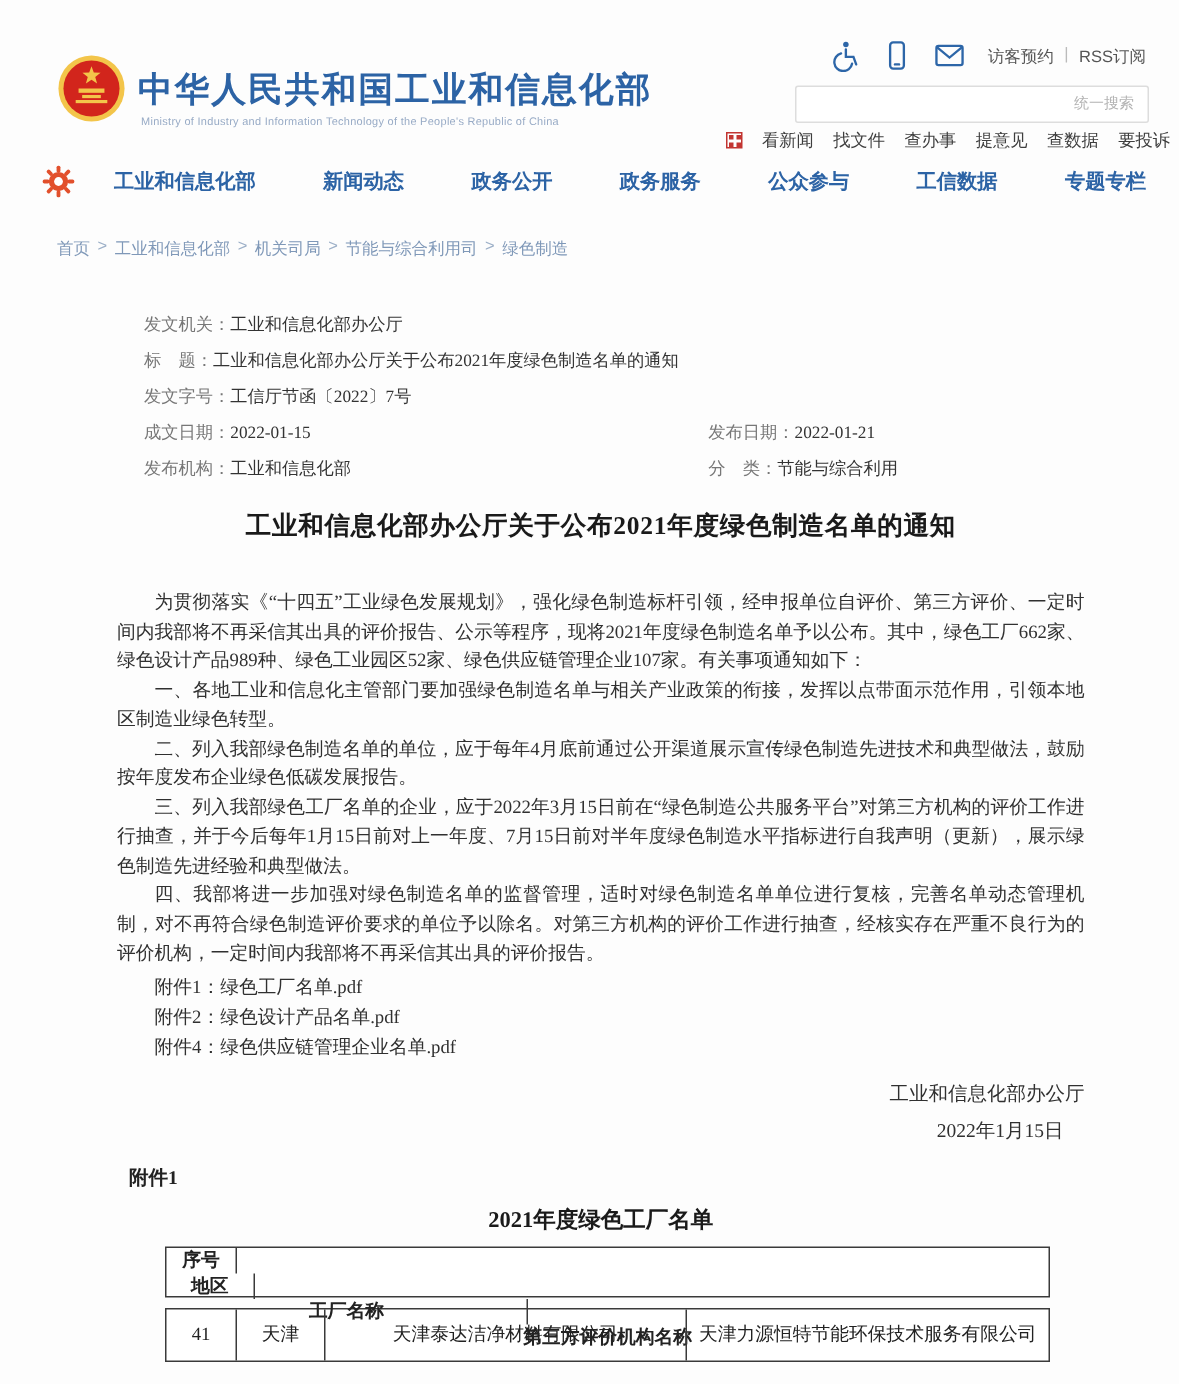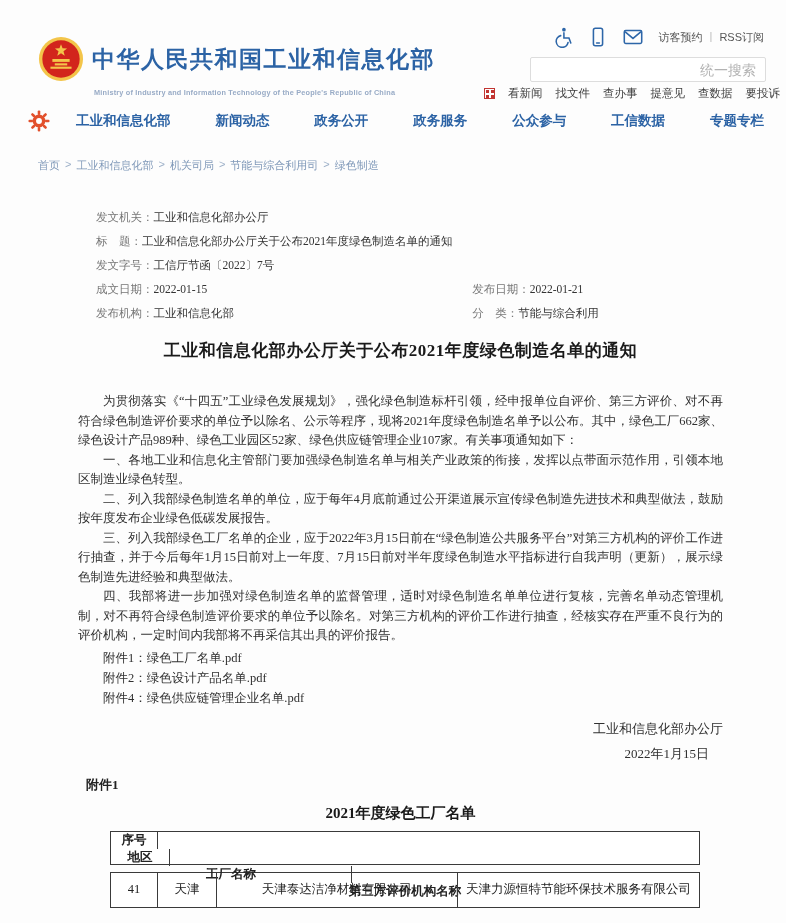--- a/index.html
+++ b/index.html
@@ -3,30 +3,30 @@
 <meta charset="utf-8">
 <style>
   * { margin:0; padding:0; box-sizing:border-box; }
   html,body { background:#ffffff; }
   body { font-family:"Liberation Sans", sans-serif; }
   .page { position:relative; width:786px; height:923px; background:#fdfdfd; overflow:hidden; margin:0 auto; }
 
   
   .emblem { position:absolute; left:38px; top:36px; width:46px; height:46px; }
   .brand-cn { position:absolute; left:92px; top:44px; font-size:23px; font-weight:bold; color:#2c63a5; letter-spacing:1.5px; }
-  .brand-en { position:absolute; left:94px; top:88px; font-size:7.3px; color:#98abc6; letter-spacing:0.2px;font-weight:bold; }
+  .brand-en { position:absolute; left:94px; top:76px; font-size:7.3px; color:#98abc6; letter-spacing:0.2px; }
 
   .top-icons { position:absolute; left:552px; top:26px; display:flex; gap:13px; align-items:center; }
   .top-icons .ic { width:22px; height:22px; cursor:pointer; }
   .top-links { position:absolute; right:22px; top:30px; font-size:11px; color:#555; display:flex; gap:7px; align-items:flex-start; }
   .top-links .lnk { cursor:pointer; }
   .top-links .sep { color:#bbb; }
 
   .search-box { position:absolute; left:530px; top:57px; width:236px; height:25px; border:1px solid #ddd; background:#fff; border-radius:2px; }
-  .search-box input { width:100%; height:100%; border:none; outline:none; background:transparent; text-align:right; padding-right:9px; font-size:14px; color:#444; font-family:"Liberation Sans",sans-serif; }
+  .search-box input { width:100%; height:100%; border:none; outline:none; background:transparent; text-align:right; padding-right:9px; font-size:10px; color:#444; font-family:"Liberation Sans",sans-serif; }
   .search-box input::placeholder { color:#b3b3b3; }
 
   .quick-links { position:absolute; left:484px; top:86px; display:flex; gap:13px; align-items:center; font-size:11.5px; color:#3e3e3e; }
   .quick-links .ql { cursor:pointer; }
   .red-grid { width:11px; height:11px; border:1px solid #c23531; background:
     linear-gradient(#c23531,#c23531) 1px 1px/3px 3px no-repeat,
     linear-gradient(#c23531,#c23531) 6px 1px/3px 3px no-repeat,
     linear-gradient(#c23531,#c23531) 1px 6px/3px 3px no-repeat,
     linear-gradient(#c23531,#c23531) 6px 6px/3px 3px no-repeat; }
 
@@ -202,21 +202,21 @@
         <div class="meta-col">
           <span class="meta-label">分　类：</span>
           <span class="meta-value">节能与综合利用</span>
         </div>
       </div>
     </div>
 
     <div class="doc-title">工业和信息化部办公厅关于公布2021年度绿色制造名单的通知</div>
 
     <div class="body-text">
-      <p>为贯彻落实《“十四五”工业绿色发展规划》，强化绿色制造标杆引领，经申报单位自评价、第三方评价、对不再符合绿色制造评价要求的单位予以除名、公示等程序，现将2021年度绿色制造名单予以公布。其中，绿色工厂662家、绿色设计产品989种、绿色工业园区52家、绿色供应链管理企业107家。有关事项通知如下：</p>
+      <p>为贯彻落实《“十四五”工业绿色发展规划》，强化绿色制造标杆引领，经申报单位自评价、第三方评价、一定时间内我部将不再采信其出具的评价报告、公示等程序，现将2021年度绿色制造名单予以公布。其中，绿色工厂662家、绿色设计产品989种、绿色工业园区52家、绿色供应链管理企业107家。有关事项通知如下：</p>
       <p>一、各地工业和信息化主管部门要加强绿色制造名单与相关产业政策的衔接，发挥以点带面示范作用，引领本地区制造业绿色转型。</p>
       <p>二、列入我部绿色制造名单的单位，应于每年4月底前通过公开渠道展示宣传绿色制造先进技术和典型做法，鼓励按年度发布企业绿色低碳发展报告。</p>
       <p>三、列入我部绿色工厂名单的企业，应于2022年3月15日前在“绿色制造公共服务平台”对第三方机构的评价工作进行抽查，并于今后每年1月15日前对上一年度、7月15日前对半年度绿色制造水平指标进行自我声明（更新），展示绿色制造先进经验和典型做法。</p>
       <p>四、我部将进一步加强对绿色制造名单的监督管理，适时对绿色制造名单单位进行复核，完善名单动态管理机制，对不再符合绿色制造评价要求的单位予以除名。对第三方机构的评价工作进行抽查，经核实存在严重不良行为的评价机构，一定时间内我部将不再采信其出具的评价报告。</p>
     </div>
 
     <div class="attachments">
       <div class="att">附件1：绿色工厂名单.pdf</div>
       <div class="att">附件2：绿色设计产品名单.pdf</div>
       <div class="att">附件4：绿色供应链管理企业名单.pdf</div>

